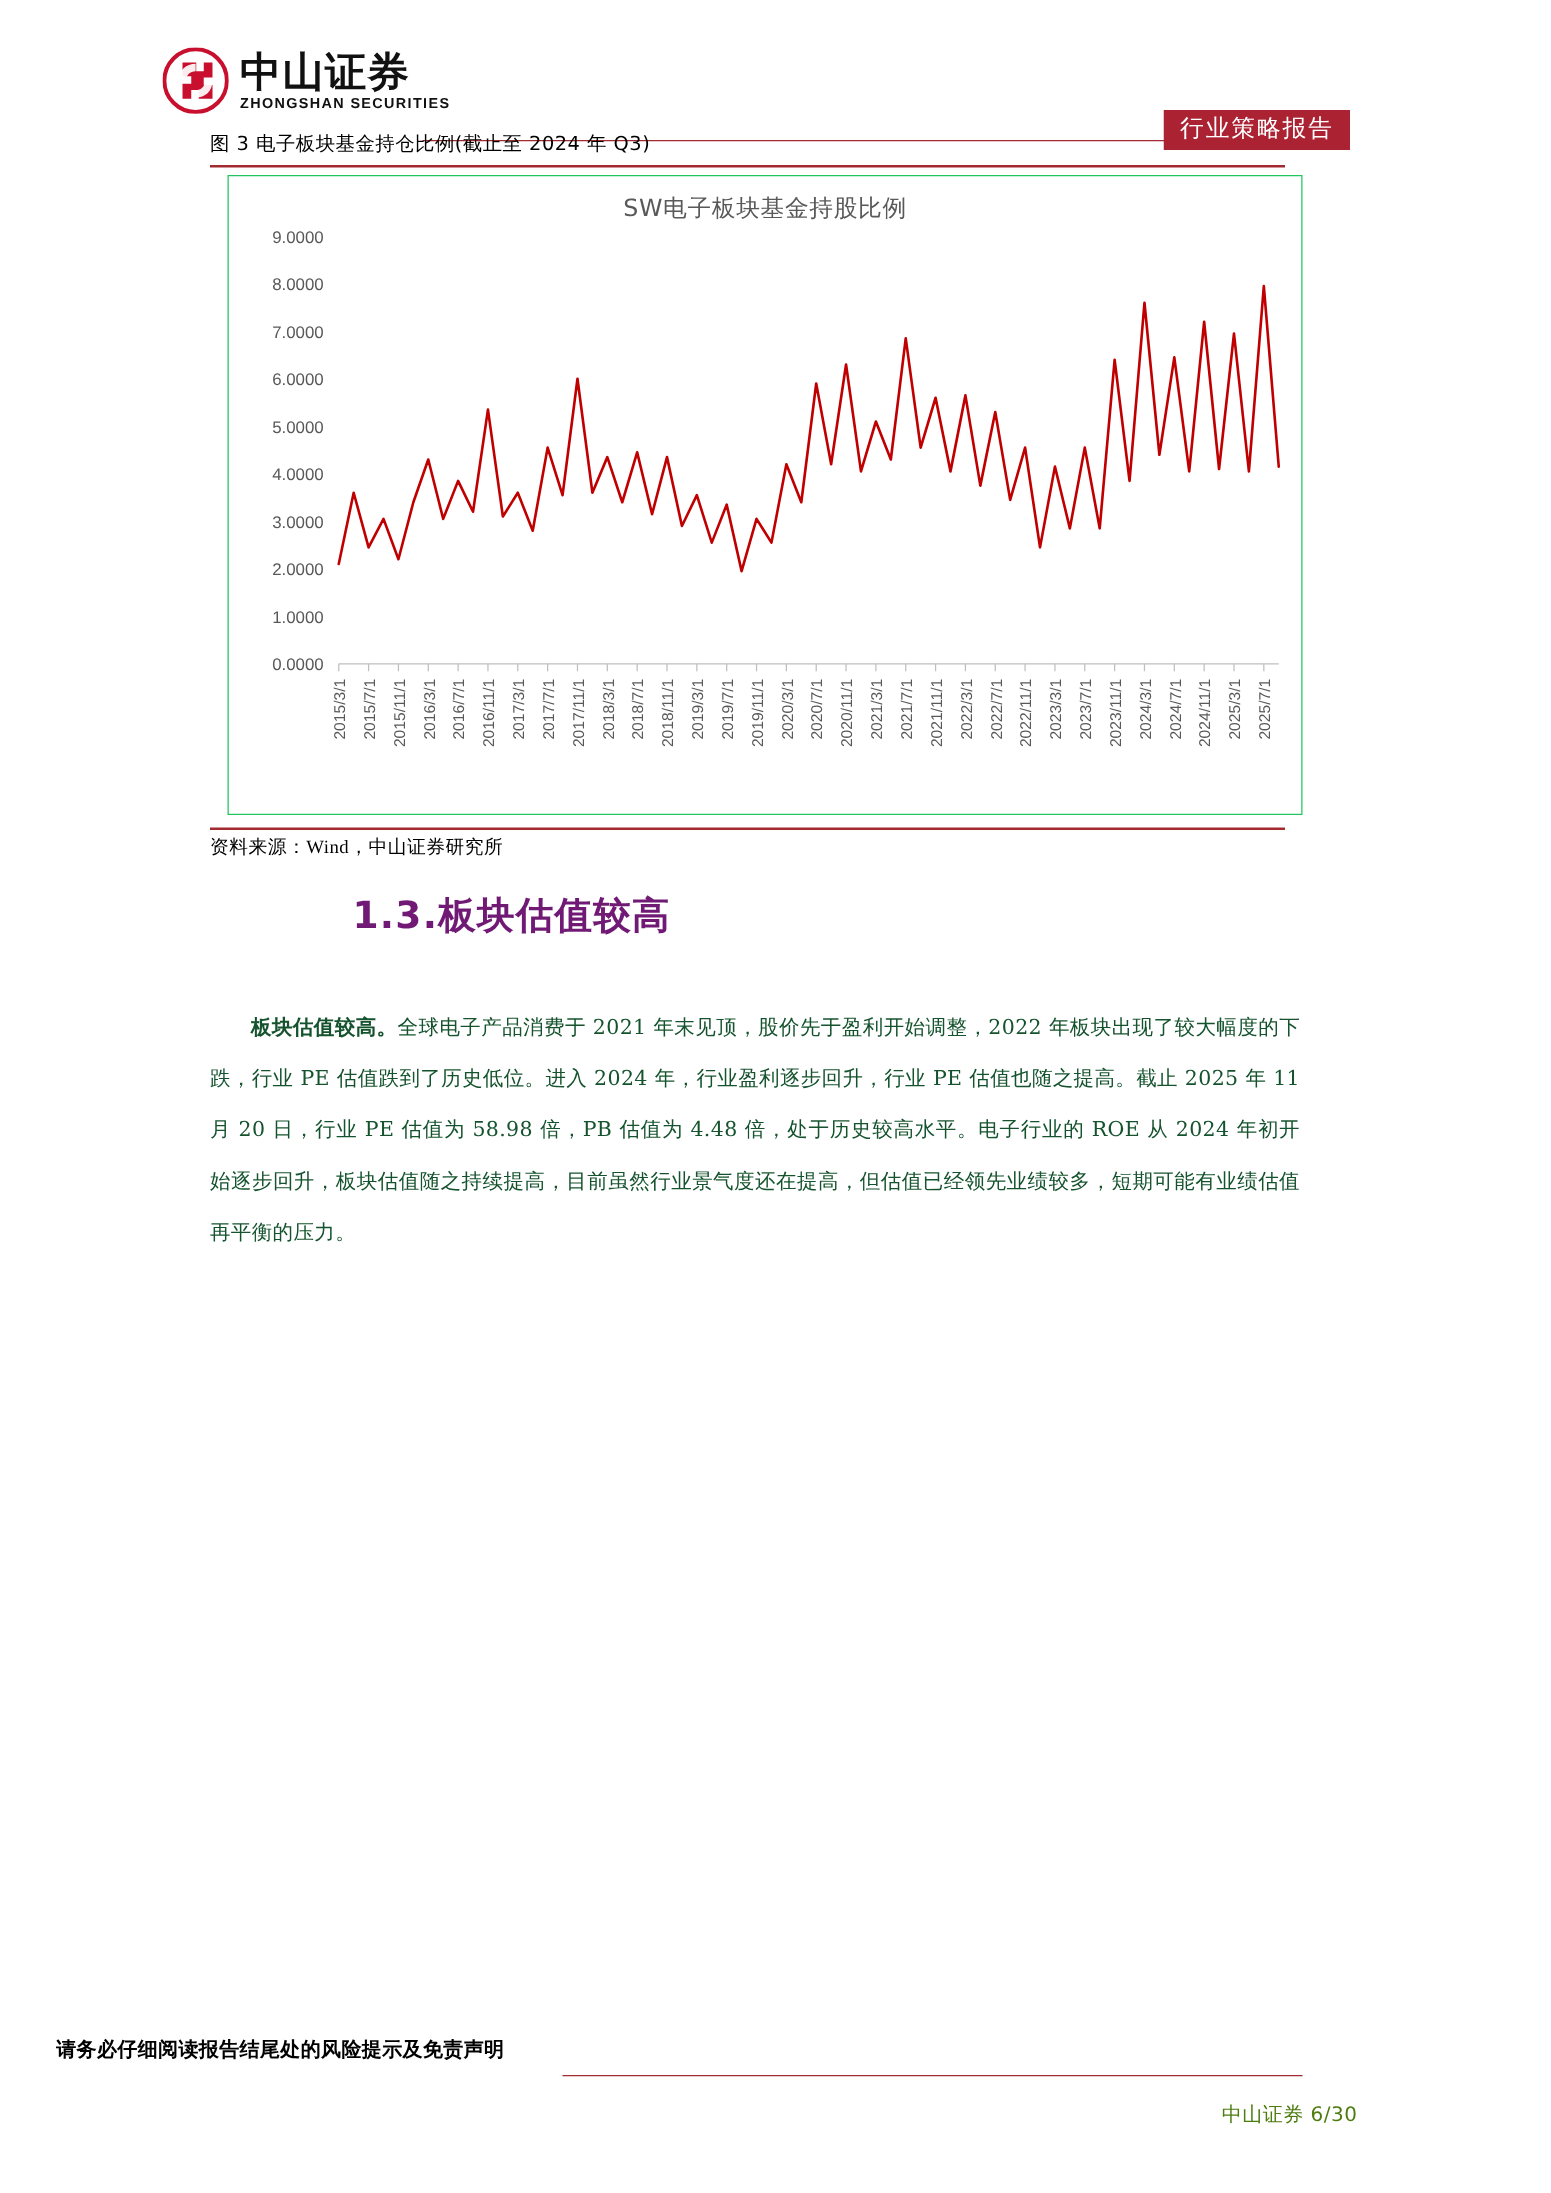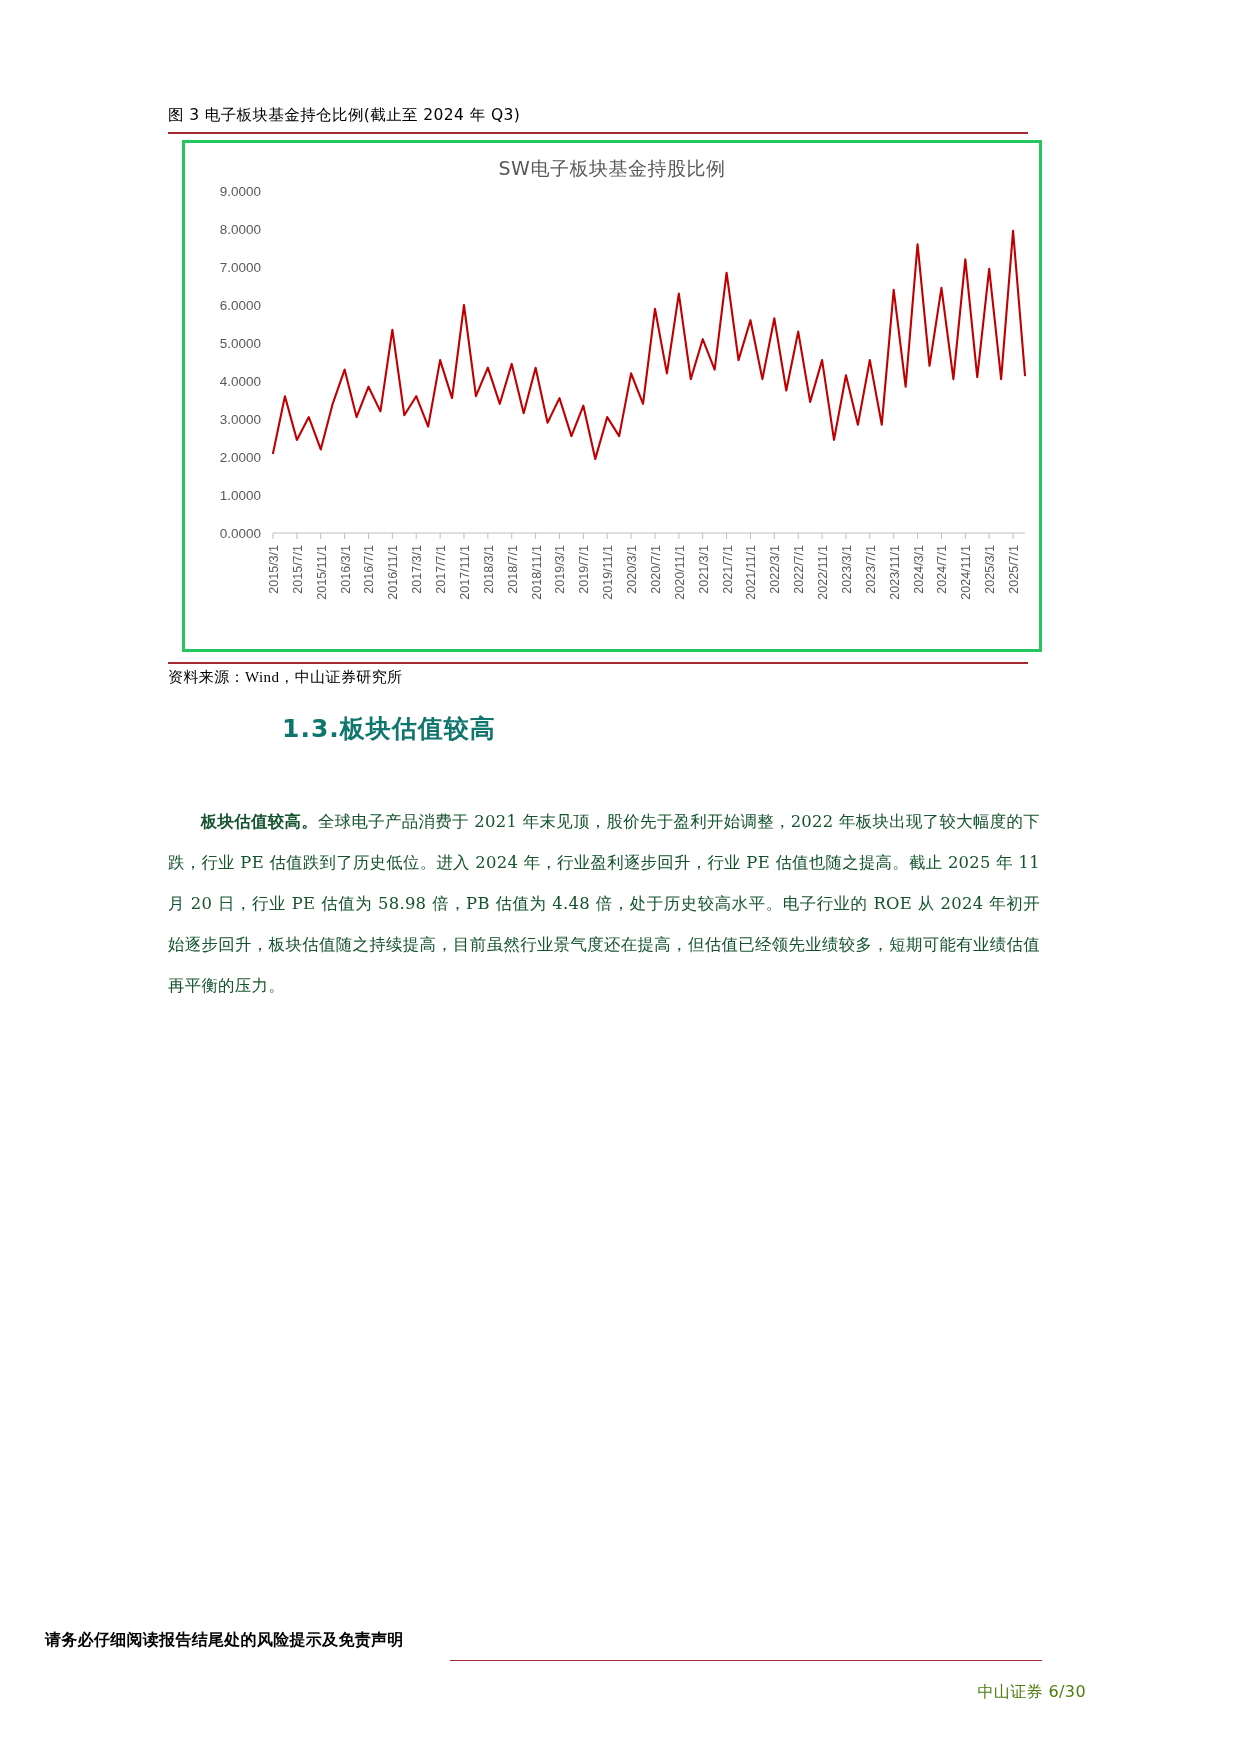--- a/index.html
+++ b/index.html
@@ -77,40 +77,40 @@
     position:absolute;left:168px;top:668px;
     font-family:Liberation Serif, serif;
     font-size:15px;color:#000000;letter-spacing:0.4px;
   }
 
   
   .chart-box{
     position:absolute;left:182px;top:140px;
     width:860px;height:512px;
     background:#ffffff;
-    border:3px solid #22c55e;
+    border:1px solid #22c55e;
     box-sizing:border-box;
   }
   .chart-title{
     position:absolute;top:13px;left:0;width:100%;
     text-align:center;
     font-family:"DejaVu Sans", sans-serif;
     font-size:19px;color:#595959;
     letter-spacing:0.5px;
   }
   .chart-svg{
     position:absolute;left:0;top:0;
   }
 
   
   .section-h{
     position:absolute;left:282px;top:712px;
     font-family:"DejaVu Sans", sans-serif;
     font-weight:bold;
-    font-size:25px;color:#0f766e;
+    font-size:30px;color:#701a75;
     letter-spacing:1px;
   }
 
   
   .body-text{
     position:absolute;left:168px;top:785px;
     width:872px;
     font-family:"DejaVu Serif", serif;
     font-size:16.4px;
     line-height:41px;
@@ -138,20 +138,46 @@
     position:absolute;right:155px;top:1682px;
     font-family:"DejaVu Sans", sans-serif;
     font-size:16px;color:#4d7c0f;letter-spacing:0.4px;
   }
 </style>
 </head>
 <body>
 
 <div class="page">
 
+  <div class="header">
+
+    <div class="logo-wrap">
+      <div class="logo-mark">
+        <svg width="53" height="53" viewBox="0 0 53 53" aria-hidden="true">
+          <circle cx="26.5" cy="26.5" r="25" fill="none" stroke="#c8102e" stroke-width="3.2"></circle>
+          <path d="M16 12 L27 12 L27 19 L33 19 L33 12 L40 12
+                   L40 24 L33 24 L33 30 L40 30 L40 41 L29 41
+                   L29 34 L23 34 L23 41 L16 41 L16 29 L23 29
+                   L23 23 L16 23 Z" fill="#c8102e"></path>
+          <path d="M13 26.5 C13 18 19 13 26.5 13 L26.5 19
+                   C22 19 19 22 19 26.5 Z" fill="#ffffff" opacity="0.92"></path>
+          <path d="M40 26.5 C40 35 34 40 26.5 40 L26.5 34
+                   C31 34 34 31 34 26.5 Z" fill="#ffffff" opacity="0.92"></path>
+        </svg>
+      </div>
+      <div class="logo-text">
+        <span class="logo-cn">中山证券</span>
+        <span class="logo-en">ZHONGSHAN SECURITIES</span>
+      </div>
+    </div>
+
+    <div class="header-rule"></div>
+
+    <div class="badge">行业策略报告</div>
+  </div>
 
   <div class="fig-caption">图 3 电子板块基金持仓比例(截止至 2024 年 Q3)</div>
   <div class="rule-top"></div>
 
   <div class="chart-box">
     <div class="chart-title">SW电子板块基金持股比例</div>
     <svg class="chart-svg" id="chart-svg" width="858" height="510">
         <text x="76" y="395" text-anchor="end" font-family="&quot;Liberation Sans&quot;, sans-serif" font-size="13.5" fill="#595959">0.0000</text>
         <text x="76" y="357" text-anchor="end" font-family="&quot;Liberation Sans&quot;, sans-serif" font-size="13.5" fill="#595959">1.0000</text>
         <text x="76" y="319" text-anchor="end" font-family="&quot;Liberation Sans&quot;, sans-serif" font-size="13.5" fill="#595959">2.0000</text>

